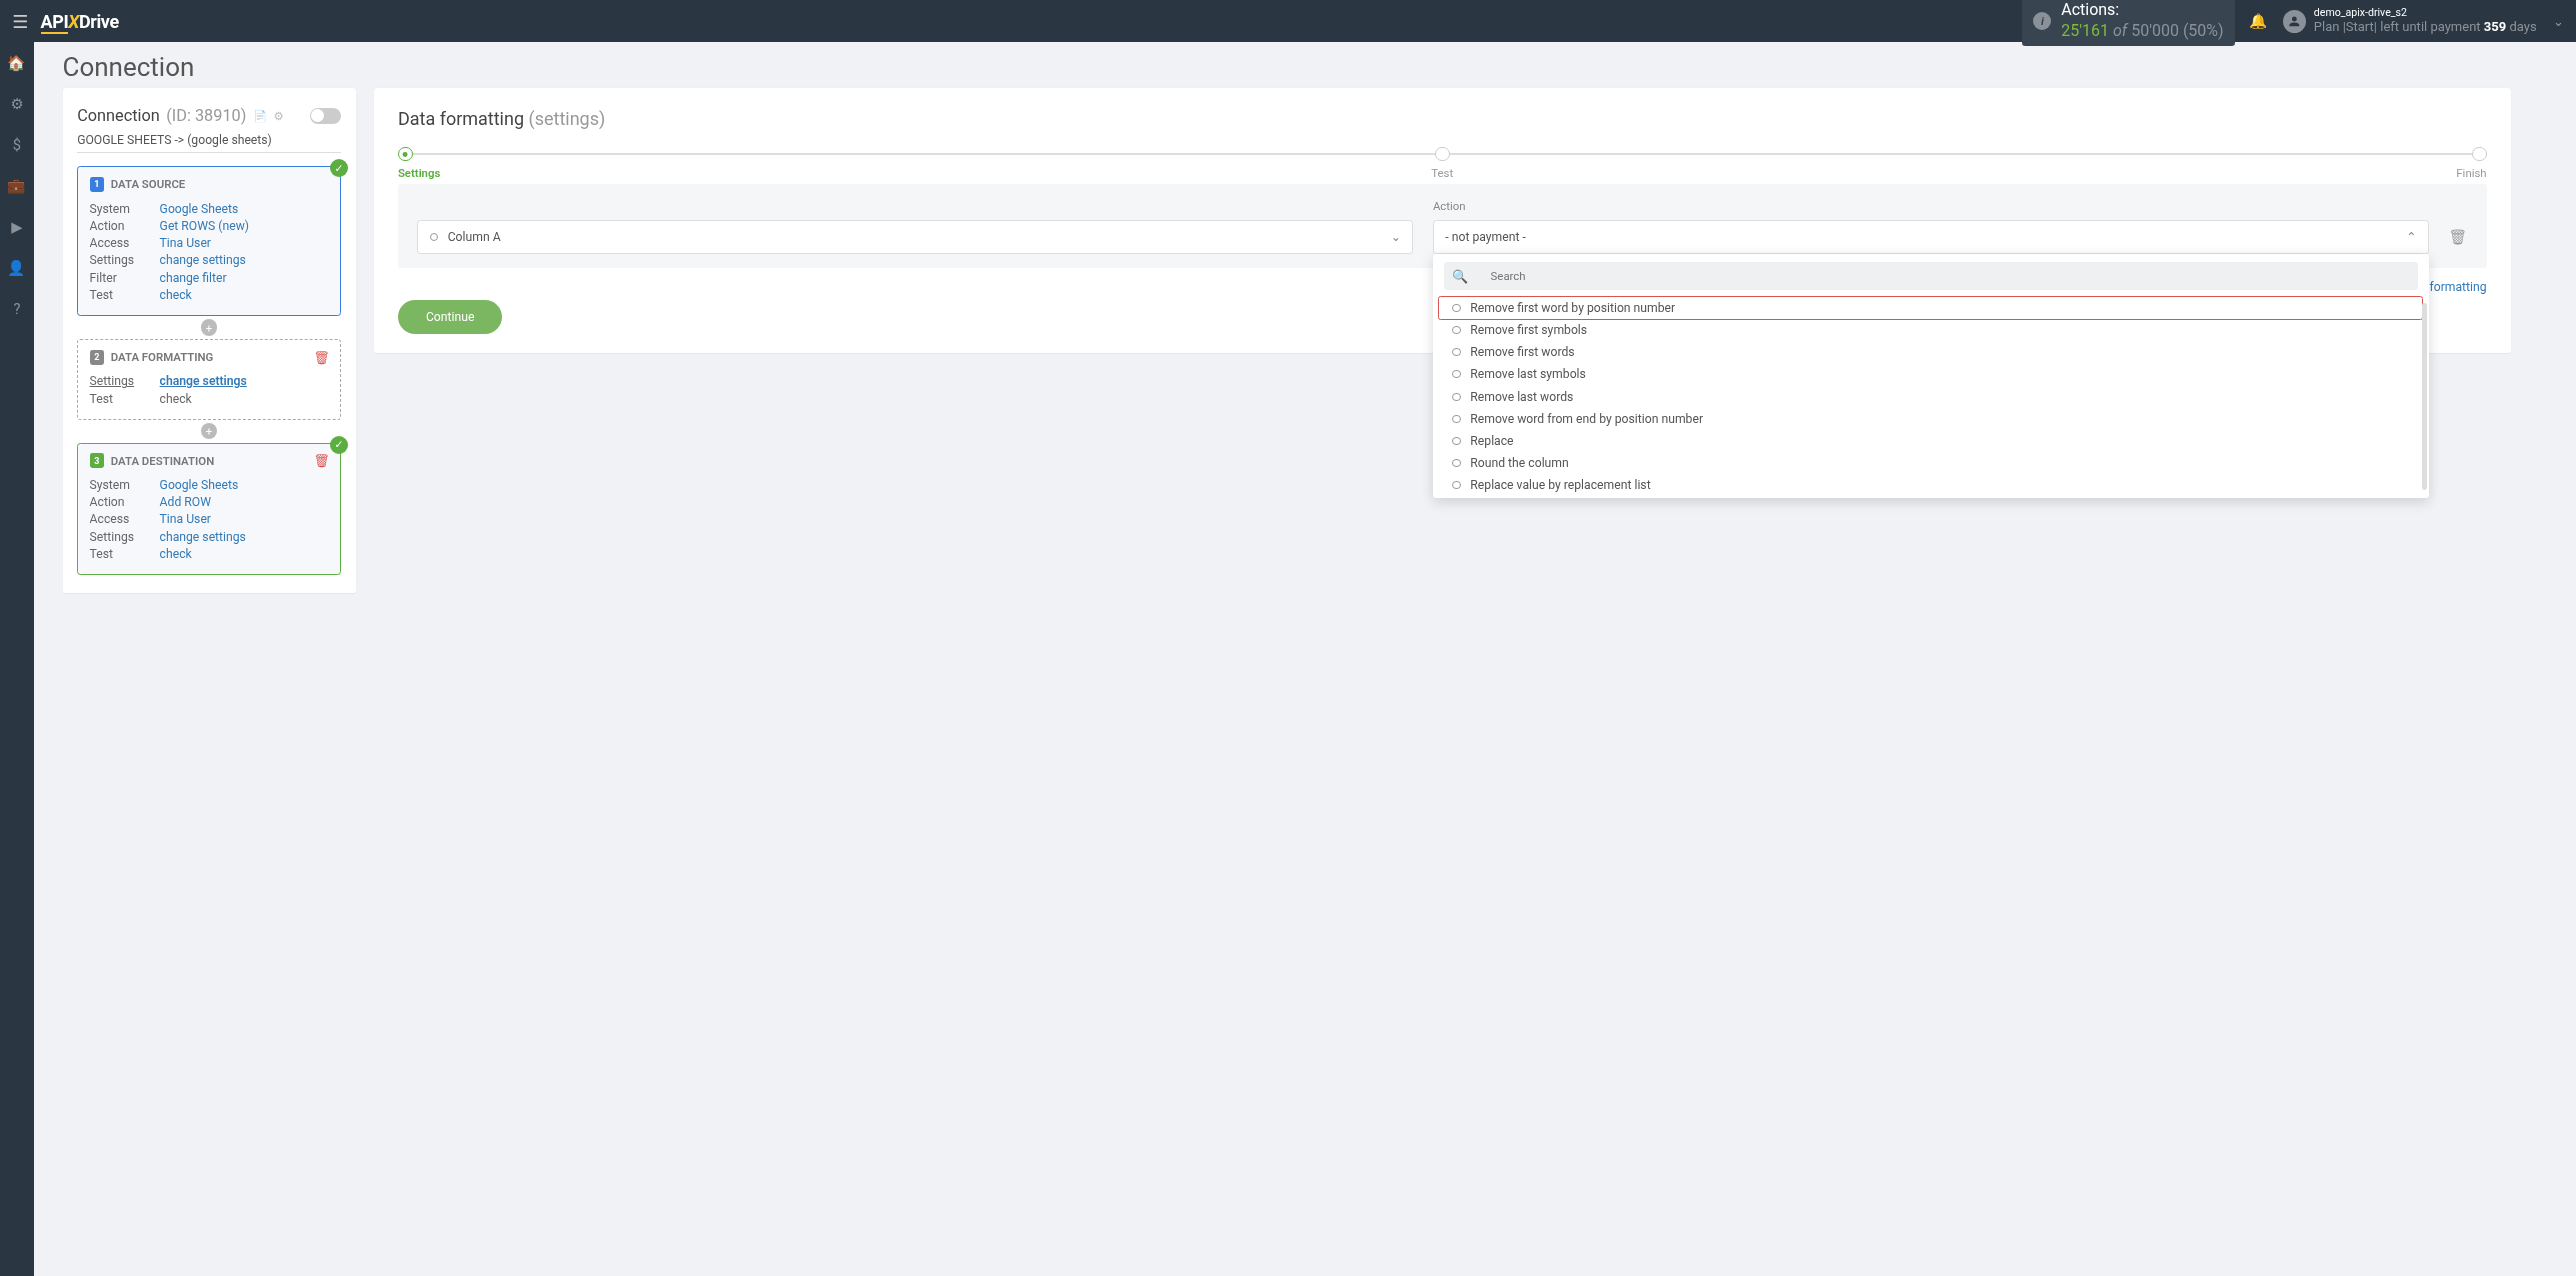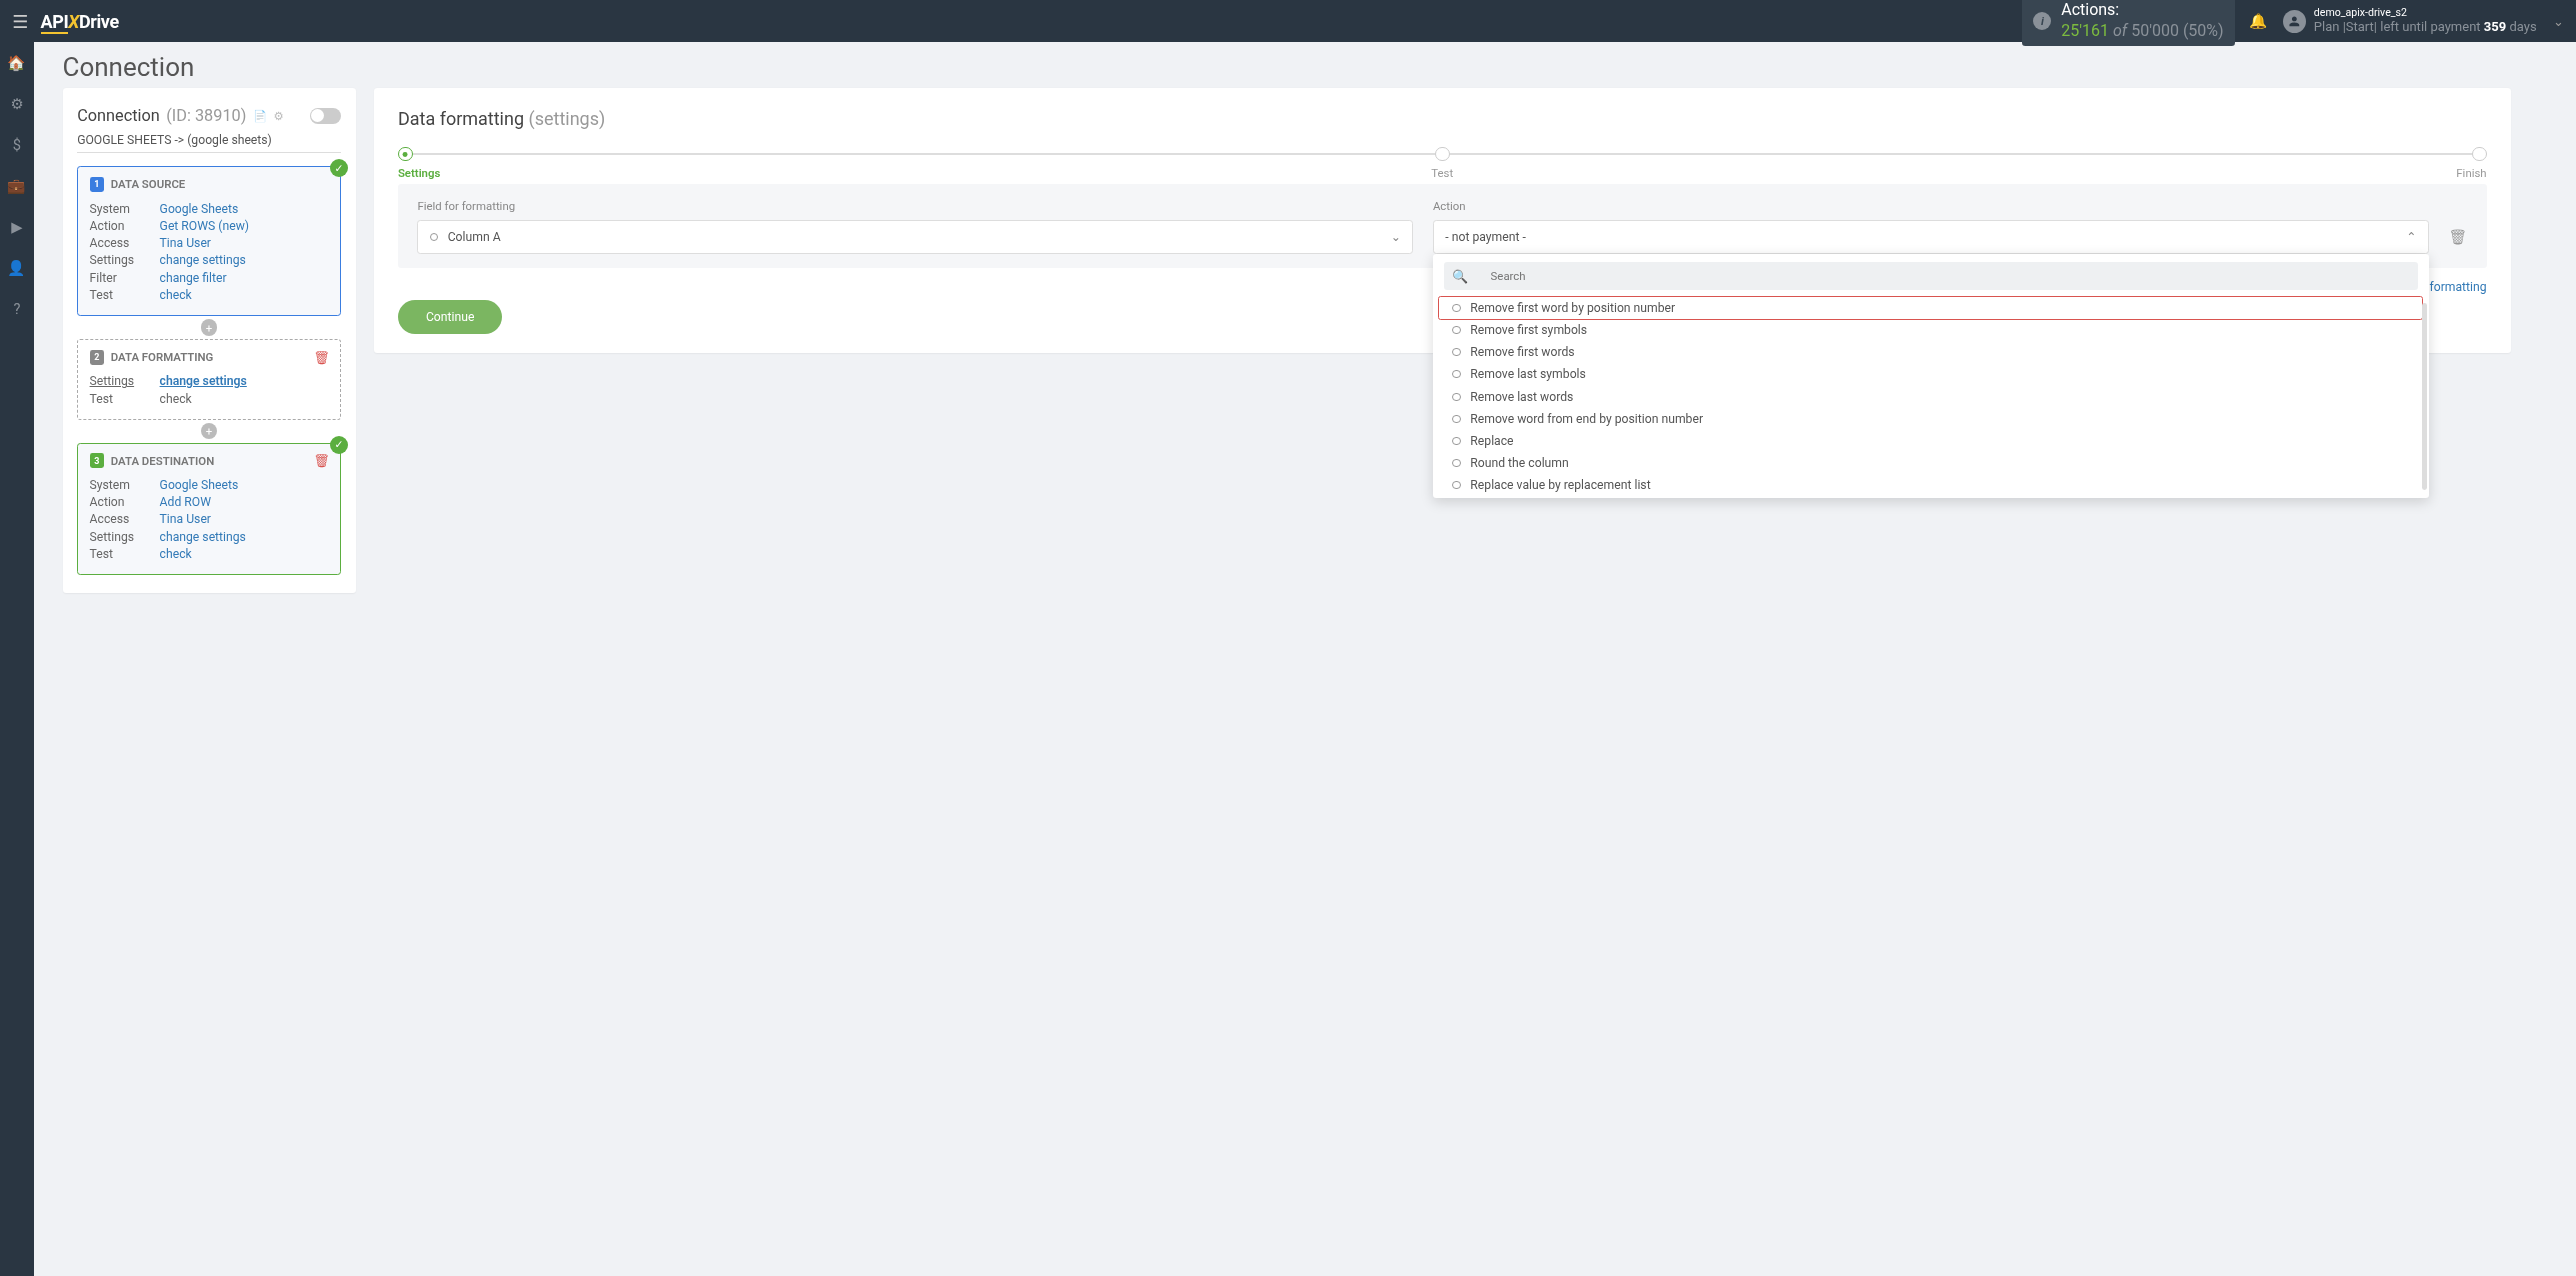--- a/index.html
+++ b/index.html
@@ -246,21 +246,20 @@
             </div>
           <div class="line"></div>
           <div class="step">
               <div class="circle"></div>
               <span class="slabel" style="right:0">Finish</span>
             </div>
         </div>
 
         <div class="form-row">
           <div class="form-col">
-            <label>Field for formatting</label>
             <div class="select">
               <span class="radio"></span>
               <span>Column A</span>
               <span class="chev">⌄</span>
             </div>
           </div>
           <div class="form-col action-col-wrap">
             <label>Action</label>
             <div class="select">
               <span>- not payment -</span>

